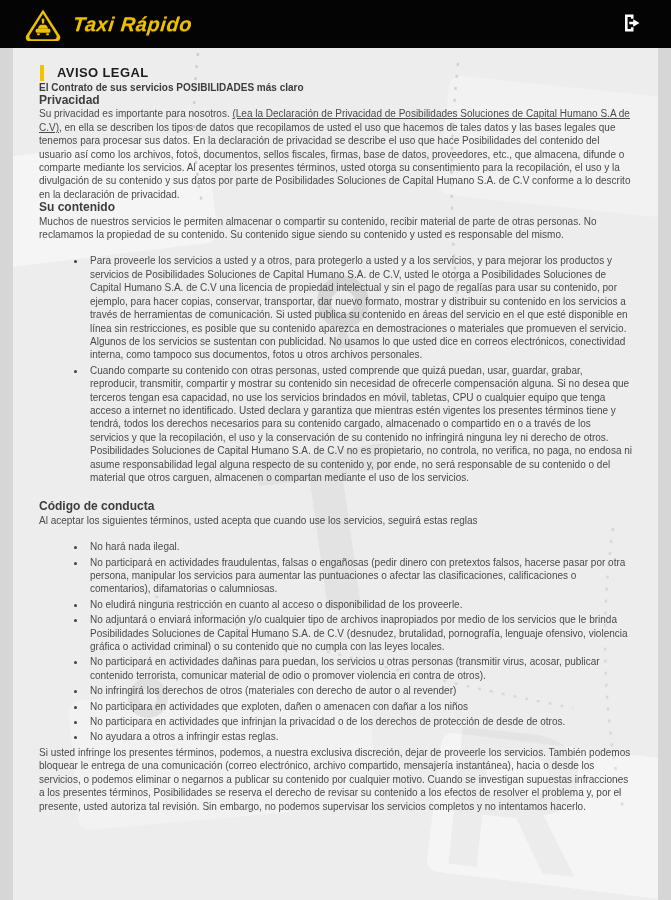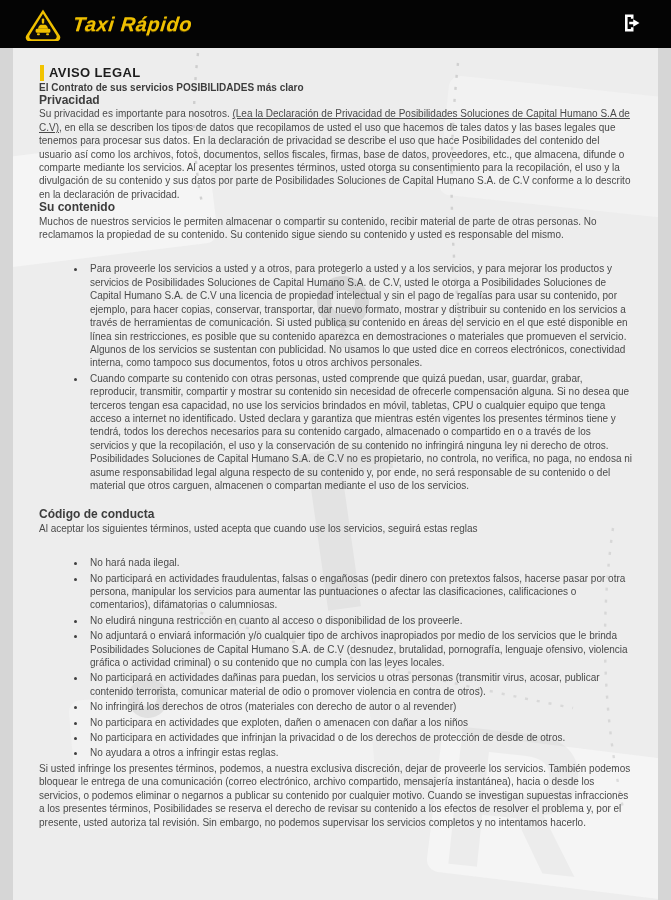--- a/index.html
+++ b/index.html
@@ -31,34 +31,34 @@
   
   .card{
     position:absolute;top:48px;left:13px;width:645px;height:852px;
     background:#ededed;box-sizing:border-box;
     padding:15px 26px 18px 26px;overflow:hidden;
   }
   .watermark{position:absolute;top:0;left:0;width:645px;height:852px;pointer-events:none;}
   .card-inner{position:relative;z-index:2;}
 
   
-  .title-row{display:flex;align-items:center;gap:5px;margin:2px 0 0 1px;}
+  .title-row{display:flex;align-items:center;gap:13px;margin:2px 0 0 1px;}
   .accent-bar{width:4px;height:16px;background:#f2c400;flex:0 0 auto;}
   .page-title{
     font-size:13px;font-weight:bold;color:#1d1d1d;letter-spacing:.4px;
   }
 
   
   .doc{color:#4a4a4a;font-size:10px;line-height:13.4px;}
   .doc p{margin:0;}
   .subtitle{font-weight:bold;color:#3d3d3d;margin:19px 0 0 1px;font-size:10px;line-height:13px;}
   .sec-heading{font-weight:bold;color:#3d3d3d;margin-top:14px;font-size:12px;line-height:13.4px;}
   .privacy-link{color:#4a4a4a;text-decoration:underline;cursor:pointer;}
   ul.bullets{
-    list-style:disc outside;margin:21px 0 0 0;padding:0 0 0 47px;
+    list-style:disc outside;margin:13px 0 0 0;padding:0 0 0 47px;
   }
   ul.bullets li{margin:0 0 2px 0;padding-left:4px;}
   ul.bullets li::marker{color:#3f3f3f;font-size:9px;}
   .outro{margin-top:5px;}
 </style>
 </head>
 <body>
 
 <header class="appbar">
   <div class="brand">

